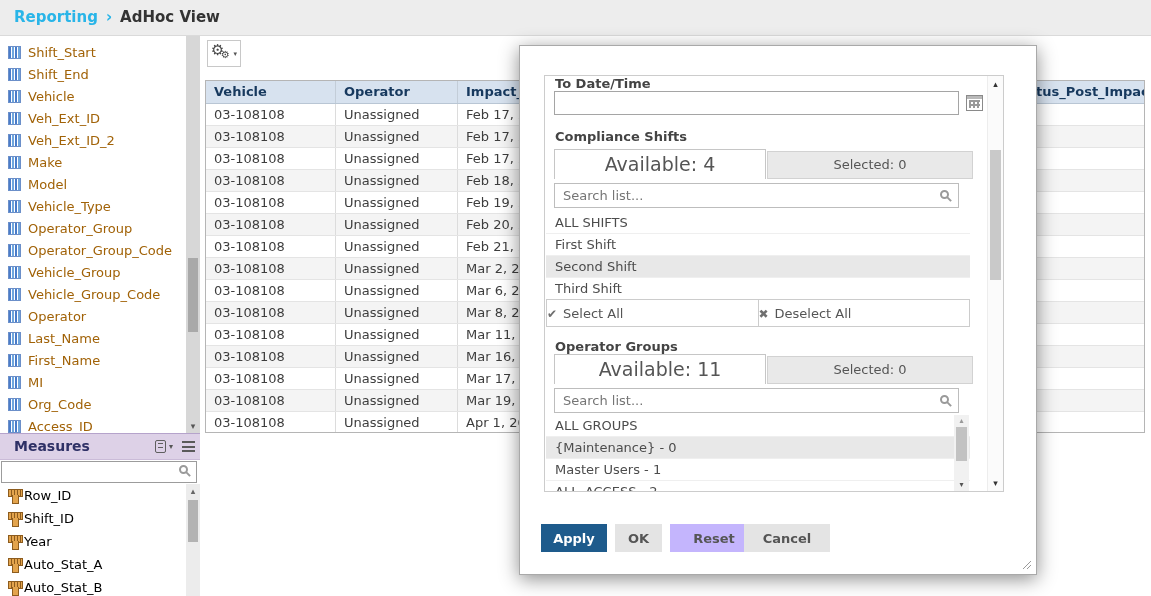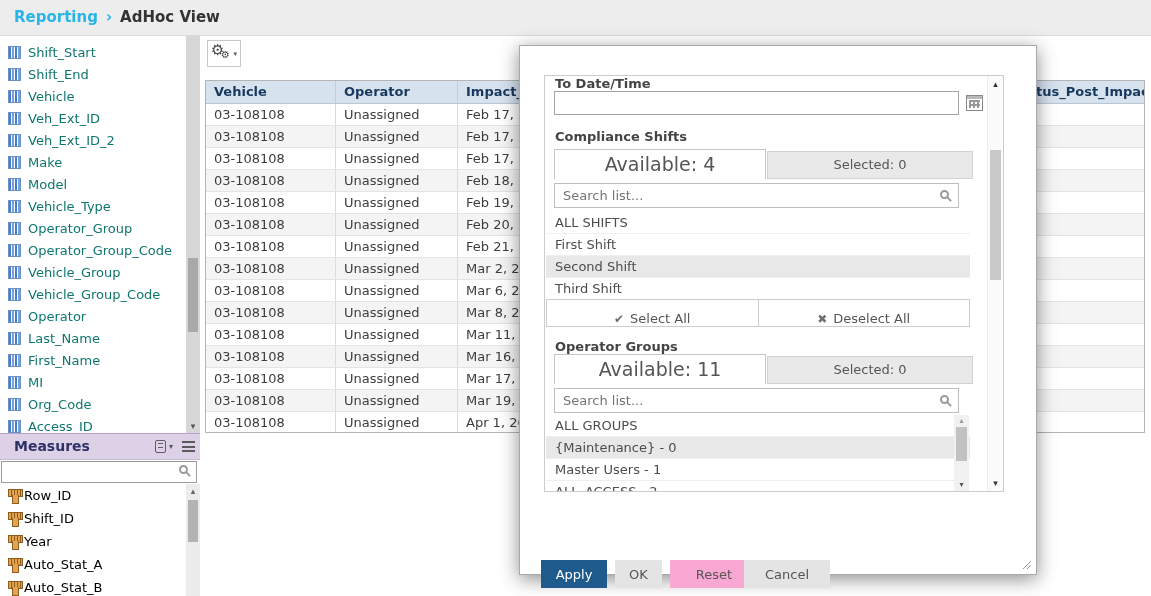--- a/index.html
+++ b/index.html
@@ -13,21 +13,21 @@
   #crumb-parent{color:#29b5e8;font-weight:bold;font-size:15px;cursor:pointer}
   #crumb-sep{color:#29b5e8;font-weight:bold;font-size:15px;margin:0 8px}
   #crumb-current{color:#333;font-weight:bold;font-size:15px}
 
   
   #fields-panel{position:absolute;left:0;top:36px;width:186px;height:397px;overflow:hidden;
     background:#fff;padding-top:5px}
   .fitem{height:22px;display:flex;align-items:center;padding-left:8px;gap:7px;cursor:pointer}
   .ficon{width:13px;height:13px;flex:none;border:1px solid #6b8fc9;background:#fff;
     background-image:linear-gradient(90deg,#4a7cc9 0 2px,#fff 2px 3px,#6fa6dd 3px 5px,#fff 5px 6px,#4a7cc9 6px 8px,#fff 8px 9px,#6fa6dd 9px 11px)}
-  .flabel{font-size:13px;color:#0f766e;white-space:nowrap}
+  .flabel{font-size:13px;color:#a16207;white-space:nowrap}
 
   #fields-scroll{position:absolute;left:186px;top:36px;width:14px;height:397px;background:#d7d7d7}
   #fields-scroll .thumb{position:absolute;left:2px;top:222px;width:10px;height:74px;background:#a9a9a9}
   #fields-scroll .down{position:absolute;bottom:1px;left:0;width:14px;text-align:center;
     font-size:9px;color:#555;line-height:12px}
 
   
   #measures-header{position:absolute;left:0;top:433px;width:200px;height:27px;background:#ddd1e7;
     border-top:1px solid #b5a3cb;border-bottom:1px solid #cabbd8;color:#2f3166;font-weight:bold;
     font-size:14px;line-height:25px;padding-left:14px}
@@ -105,21 +105,21 @@
   .msearch .mag{right:9px;top:6px}
   #search-shifts{top:107px}
   #search-groups{top:312px}
   .mlist{position:absolute;left:1px;width:424px}
   #list-shifts{top:136px}
   #list-groups{top:339px}
   .litem{height:22px;line-height:22px;padding-left:9px;font-size:13px;color:#4c4c4c;background:#fff;
     border-bottom:1px solid #efefef;white-space:nowrap;cursor:pointer}
   .litem.hl{background:#e8e8e8}
   #btnrow{position:absolute;left:1px;top:223px;width:424px;height:28px;display:flex}
-  .abtn{flex:1;border:1px solid #ccc;background:#fff;text-align:center;line-height:38px;
+  .abtn{flex:1;border:1px solid #ccc;background:#fff;line-height:28px;
     font-size:13px;color:#555;margin-left:-1px;cursor:pointer;white-space:nowrap}
   .abtn:first-child{margin-left:0}
   .aicn{color:#6f6f6f;margin-right:6px;font-size:12px}
   .inv{display:inline-block;width:11px;height:11px;background:#dcdcdc;border:1px solid #aaa;
     position:relative;margin-right:6px;vertical-align:-1px}
   .inv::before{content:'';position:absolute;left:0;top:0;border:3px solid transparent;
     border-top-color:#777;border-left-color:#777}
   .inv::after{content:'';position:absolute;right:0;bottom:0;border:3px solid transparent;
     border-bottom-color:#777;border-right-color:#777}
   
@@ -127,25 +127,25 @@
     border-left:1px solid #ededed}
   #mscroll .up{position:absolute;top:3px;left:0;width:15px;text-align:center;font-size:9px;color:#333}
   #mscroll .down{position:absolute;bottom:3px;left:0;width:15px;text-align:center;font-size:9px;color:#333}
   #mscroll .thumb{position:absolute;left:2px;top:74px;width:11px;height:130px;background:#c9c9c9}
   
   #lscroll{position:absolute;left:409px;top:339px;width:15px;height:76px;background:#f1f1f1}
   #lscroll .up{position:absolute;top:1px;left:0;width:15px;text-align:center;font-size:8px;color:#999}
   #lscroll .thumb{position:absolute;left:2px;top:12px;width:11px;height:34px;background:#c2c2c2}
   #lscroll .down{position:absolute;bottom:2px;left:0;width:15px;text-align:center;font-size:8px;color:#555}
   
-  .fbtn{position:absolute;top:514px;height:28px;border:none;font-weight:normal;font-size:13px;
+  .fbtn{position:absolute;top:478px;height:28px;border:none;font-weight:bold;font-size:13px;
     font-family:inherit;cursor:pointer}
   #btn-apply{left:21px;width:66px;background:#1e5b8c;color:#fff}
   #btn-ok{left:95px;width:47px;background:#e4e4e4;color:#555}
-  #btn-reset{left:150px;width:88px;background:#f9a8d4;color:#555}
+  #btn-reset{left:150px;width:88px;background:#c4b5fd;color:#555}
   #btn-cancel{left:224px;width:86px;background:#e4e4e4;color:#555}
   #resize-handle{position:absolute;right:5px;bottom:5px;width:10px;height:10px;
     background:repeating-linear-gradient(135deg,transparent 0 2px,#9a9a9a 2px 3px);
     clip-path:polygon(100% 0,100% 100%,0 100%);cursor:nwse-resize}
 </style>
 </head>
 <body>
 
 <div id="app">
 

